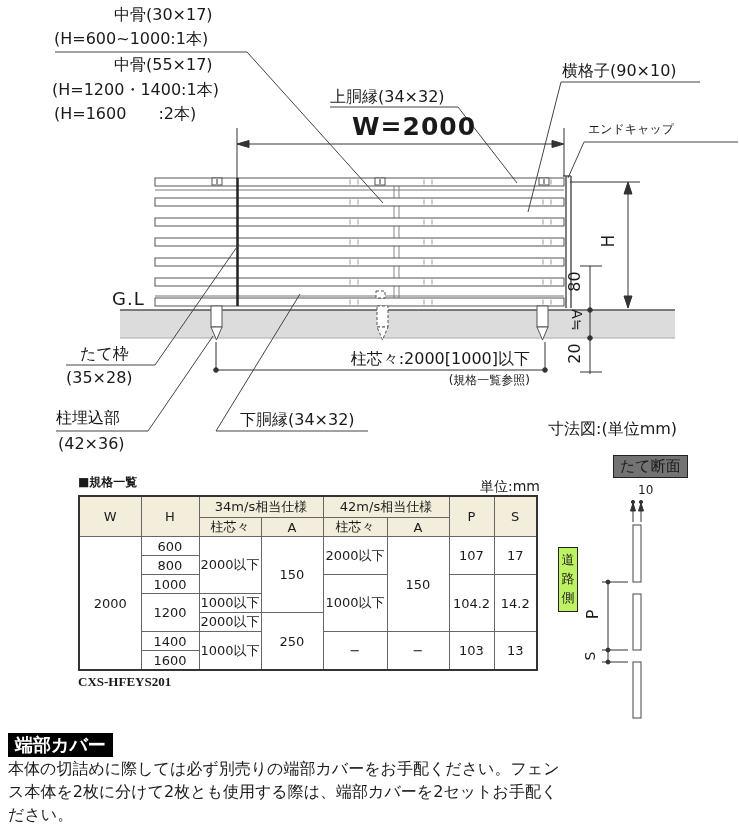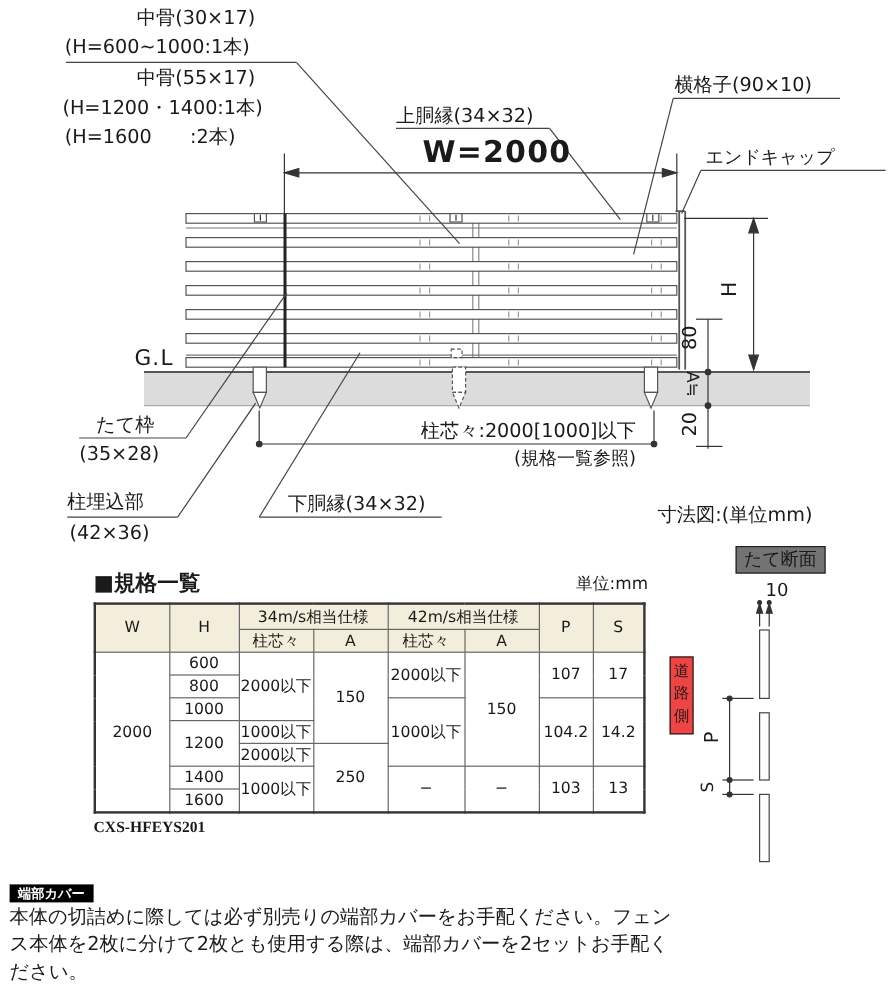--- a/index.html
+++ b/index.html
@@ -1,40 +1,40 @@
 <!DOCTYPE html>
 <html><head>
 <meta charset="utf-8">
 <style>
   html,body{margin:0;padding:0;background:#fff;}
   .canvas{position:relative;width:740px;height:839px;background:#fff;overflow:hidden;
           font-family:"DejaVu Sans","Liberation Sans",sans-serif;color:#1a1a1a;}
   .lbl{position:absolute;white-space:nowrap;font-size:16px;line-height:1.2;}
-  .lbl.small{font-size:15px;}
+  .lbl.small{font-size:12px;}
   .lbl.big{font-size:25px;font-weight:bold;letter-spacing:1px;}
   .lbl.gl{font-size:18px;font-weight:500;letter-spacing:1px;}
   .rot{position:absolute;white-space:nowrap;font-size:16px;transform:rotate(-90deg);transform-origin:center;}
   .rotcw{position:absolute;white-space:nowrap;font-size:16px;transform:rotate(90deg);transform-origin:center;}
   .boxed{position:absolute;border:1.5px solid #222;padding:1px 6px;font-size:15px;white-space:nowrap;background:#737373;}
   .vbox{position:absolute;border:1px solid #222;width:16px;padding:3px 1px;font-size:13px;line-height:1.45;
-        text-align:center;word-break:break-all;background:#ef4444;}
+        text-align:center;word-break:break-all;background:#bef264;}
   .ctr{text-align:right;}
   
   .tablewrap{position:absolute;left:78px;top:474px;width:462px;}
-  .tbl-title{font-size:18px;font-weight:bold;}
+  .tbl-title{font-size:12px;font-weight:bold;}
   .tbl-unit{position:absolute;right:0;top:4px;font-size:14px;}
   table.spec{border-collapse:collapse;margin-top:4px;width:460px;border:2px solid #333;}
   table.spec td{border:1px solid #666;text-align:center;vertical-align:middle;
                 font-size:13px;padding:0;height:18px;}
   table.spec tr.hd1 td{height:20px;}
   table.spec td.hd{background:#f2eedb;}
   .model{font-size:13px;font-weight:bold;margin-top:3px;font-family:Liberation Serif, serif;}
   
   .note{position:absolute;left:8px;top:733px;width:728px;}
-  .note-title{display:inline-block;background:#000;color:#fff;font-size:11px;font-weight:bold;
+  .note-title{display:inline-block;background:#000;color:#fff;font-size:18px;font-weight:bold;
               padding:0 7px;}
   .note-line{font-size:16px;line-height:23px;}
 </style>
 </head>
 <body>
 
 <div class="canvas">
 
   <svg width="740" height="730" style="position:absolute;left:0;top:0">
 

